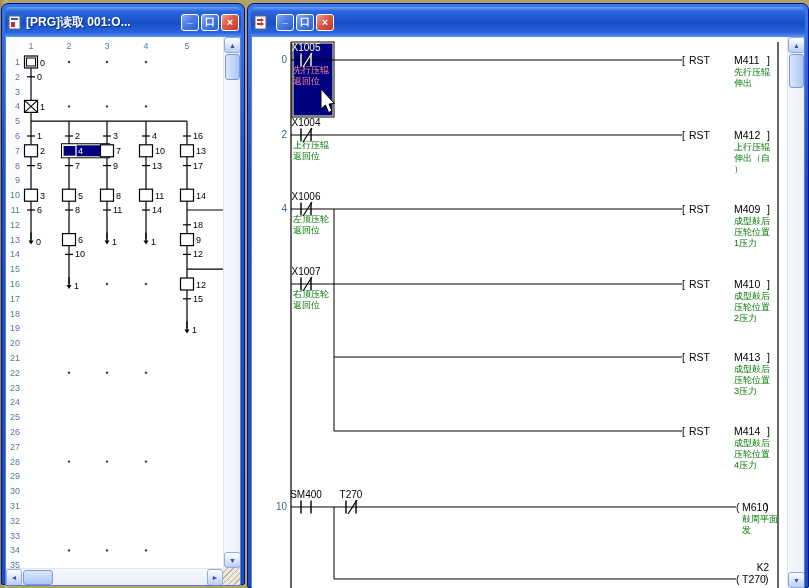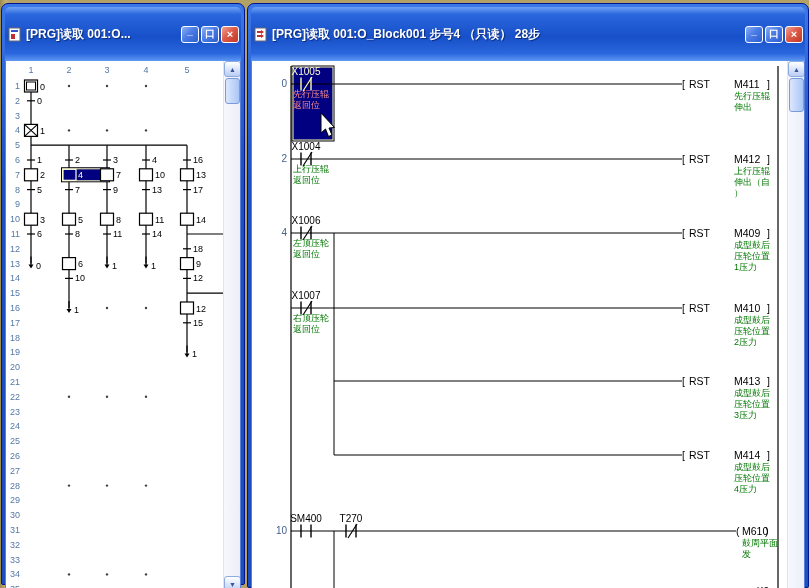--- a/index.html
+++ b/index.html
@@ -9,21 +9,21 @@
     font-family:"Liberation Sans",sans-serif;
   }
   .window{
     position:absolute;box-sizing:border-box;
     border:1px solid #00148c;
     border-radius:7px 7px 2px 2px;
     background:linear-gradient(180deg,#3a77e8,#1c4fc4 30%,#1b4cc0);
     padding:3px;
   }
   .titlebar{
-    height:22px;display:flex;align-items:center;gap:4px;padding:16px 2px;
+    height:22px;display:flex;align-items:center;gap:4px;padding:4px 2px;
     background:linear-gradient(180deg,#6ea2f4 0%,#2a66dd 14%,#1750c8 55%,#2a66dd 86%,#5e97f2 100%);
     border-radius:5px 5px 0 0;
     color:#fff;font-weight:bold;font-size:12px;
     text-shadow:1px 1px 1px #0a2a7a;
     overflow:hidden;white-space:nowrap;
   }
   .wtitle{flex:1;overflow:hidden;text-overflow:ellipsis;white-space:nowrap;}
   .wbtns{display:flex;gap:2px;margin-left:4px;}
   .wbtn{
     width:18px;height:17px;box-sizing:border-box;border:1px solid #fff;border-radius:3px;
@@ -334,21 +334,20 @@
 
 <div class="window" style="left:247px;top:3px;width:562px;height:585px;">
   <div class="titlebar">
     <span style="display:inline-block;width:15px;height:15px;">
       <svg width="15" height="15">
           <rect x="2" y="1" width="11" height="13" fill="#fff" stroke="#667"></rect>
           <path d="M4 5 l4 0 M4 9 l4 0" stroke="#c03030" stroke-width="2"></path>
           <path d="M8 3 l3 2 -3 2 M8 7 l3 2 -3 2" fill="#c03030"></path>
         </svg>
     </span>
-    <span class="wtitle">[PRG]读取 001:O_Block001 步号4 （只读） 28步</span>
     <span class="wbtns">
       <span class="wbtn min">_</span>
       <span class="wbtn">口</span>
       <span class="wbtn close">×</span>
     </span>
   </div>
   <div class="content">
     <svg id="ladder-svg" width="539" height="557">
         <g>
           <rect x="40" y="5" width="42" height="75" fill="#000080" stroke="#000" stroke-width="1"></rect>

